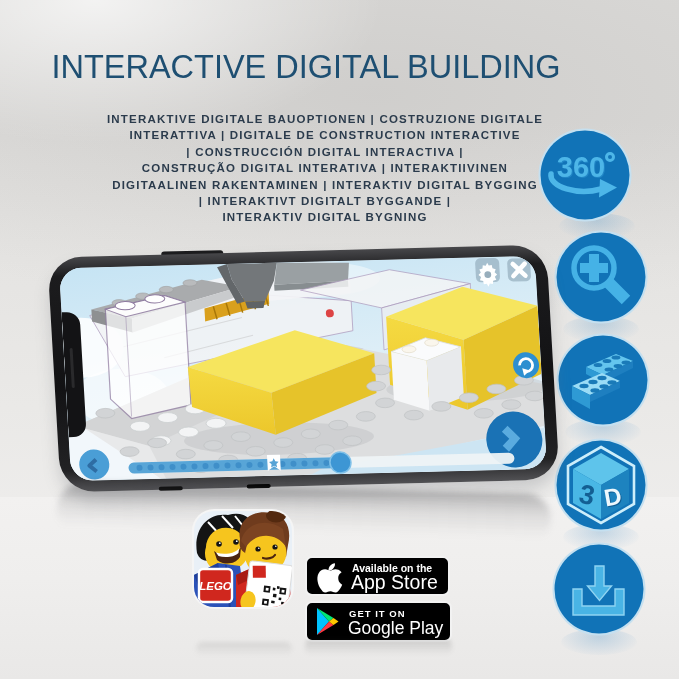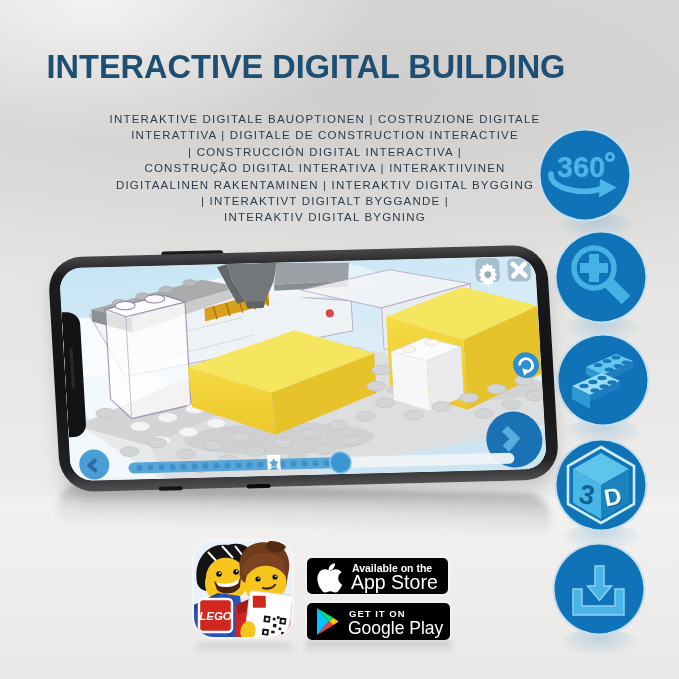--- a/index.html
+++ b/index.html
@@ -7,23 +7,23 @@
     font-family:"Liberation Sans", sans-serif;
     background:#e9e8e6;}
   .bg{position:absolute;left:0;top:0;width:679px;height:679px;
     background:
       radial-gradient(ellipse 480px 240px at 14% 0%, rgba(255,255,255,0.7) 0%, rgba(255,255,255,0) 60%),
       radial-gradient(ellipse 900px 320px at 55% 14%, rgba(150,148,146,0.18) 0%, rgba(150,148,146,0) 70%),
       linear-gradient(180deg, #dcdbd9 0%, #dcdbd9 18%, #e5e4e2 38%, #eae9e7 60%, #efeeed 82%, #ebeae9 100%);}
   .floor{position:absolute;left:0;top:497px;width:679px;height:182px;
     background:linear-gradient(180deg,#f2f1f0 0%, #efeeed 45%, #e9e8e7 100%);}
   .title{position:absolute;left:0;top:49px;width:612px;text-align:center;
-    font-weight:bold;font-size:32.5px;letter-spacing:0px;color:#1e4f72;}
+    font-weight:normal;font-size:32.5px;letter-spacing:0px;color:#1e4f72;}
   .subtitle{position:absolute;left:0;top:111px;width:650px;text-align:center;
-    font-weight:normal;font-size:11.5px;line-height:16.4px;letter-spacing:1.2px;color:#2b3b4c;}
+    font-weight:bold;font-size:11.5px;line-height:16.4px;letter-spacing:1.2px;color:#2b3b4c;}
   .icircle{position:absolute;width:94px;height:94px;}
   .irefl{position:absolute;width:76px;height:26px;border-radius:50%;
     background:radial-gradient(ellipse at 50% 30%, rgba(100,160,205,0.33) 0%, rgba(120,170,210,0.12) 55%, rgba(150,190,220,0) 80%);}
   .phoneWrap{position:absolute;left:54px;top:251px;width:499px;height:235px;
     transform:rotate(-1.5deg) skewX(1.8deg);transform-origin:50% 50%;}
   .phoneBody{position:absolute;left:0;top:0;width:499px;height:235px;border-radius:34px;
     background:linear-gradient(180deg,#47474a 0%, #1c1c1e 8%, #121214 55%, #222224 91%, #515154 100%);
     box-shadow:0 10px 16px rgba(110,115,122,0.28);}
   .screen{position:absolute;left:11px;top:11px;width:476px;height:213px;border-radius:22px;
     overflow:hidden;background:#ddeef8;}
@@ -315,21 +315,21 @@
 
     <rect x="6" y="80" width="3" height="40" rx="1.5" fill="#2a2a2c"></rect>
   </svg>
   </div>
 </div>
 
 <div style="position:absolute;left:57px;top:488px;width:494px;height:52px;border-radius:26px;
   background:linear-gradient(180deg, rgba(70,70,74,0.34) 0%, rgba(110,110,114,0.15) 42%, rgba(150,150,154,0) 85%);
   transform:rotate(1.5deg) skewX(-1.8deg);filter:blur(3px);"></div>
 
-<div style="position:absolute;left:192px;top:539px;width:102px;height:100px;">
+<div style="position:absolute;left:192px;top:509px;width:102px;height:100px;">
 <svg width="102" height="100" viewBox="0 0 102 100">
   <defs>
     <clipPath id="appclip">
           <rect x="2" y="2" width="98" height="96" rx="20"></rect>
         </clipPath>
   </defs>
   <rect x="0" y="0" width="102" height="100" rx="22" fill="#f5f5f5"></rect>
   <rect x="2" y="2" width="98" height="96" rx="20" fill="#e9f0f7"></rect>
   <g clip-path="url(#appclip)">
 

